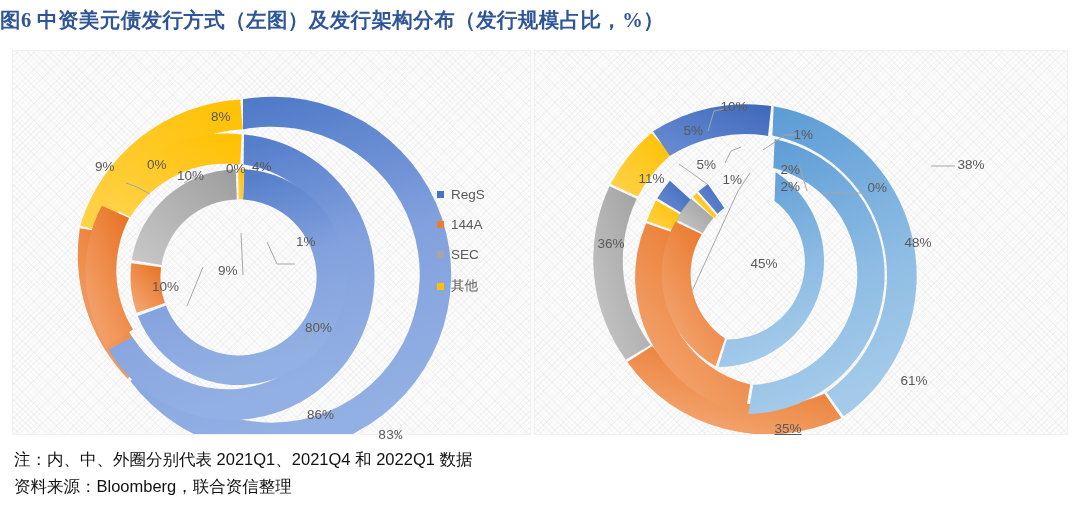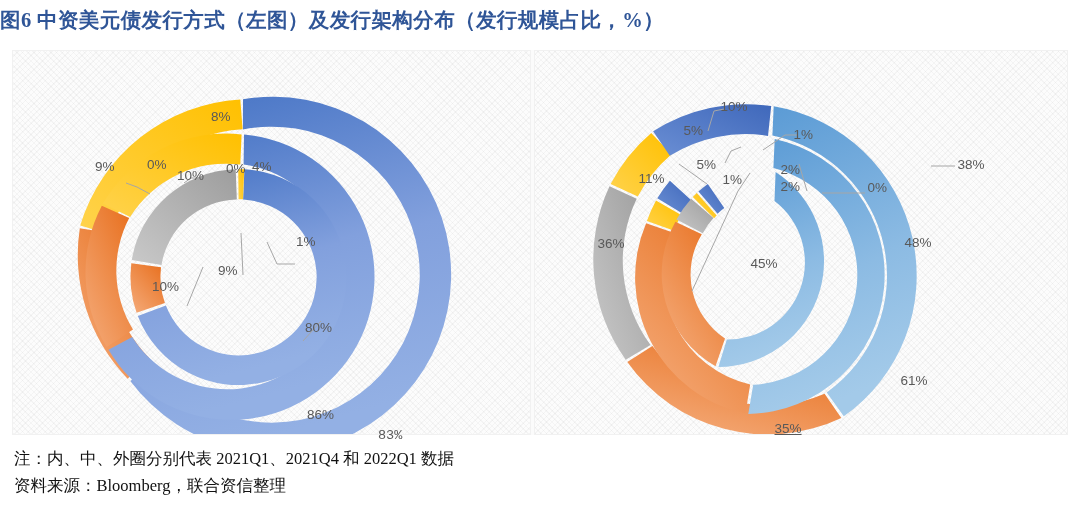--- a/index.html
+++ b/index.html
@@ -37,21 +37,21 @@
     font-size:13.5px;color:#595959;white-space:nowrap;
     font-family:"Liberation Sans","DejaVu Sans",sans-serif;
   }
   #legend-left{left:424px;top:136px;}
   .dl{
     position:absolute;font-size:13.5px;color:#595959;white-space:nowrap;
     font-family:"Liberation Sans","DejaVu Sans",sans-serif;
   }
   #footer{
     position:absolute;left:14px;top:446px;width:1050px;
-    font-family:Liberation Serif, serif;
+    font-family:Liberation Sans, sans-serif;
     font-size:16.5px;color:#111;line-height:1.62;
   }
   #footer div{white-space:nowrap;}
 </style>
 </head>
 <body>
 
 <div id="title">图6 中资美元债发行方式（左图）及发行架构分布（发行规模占比，%）</div>
 
 <div id="charts">
@@ -102,20 +102,38 @@
         <path d="M 171 132 L 178 127 L 194 127"></path>
         <path d="M 113 132 L 124 136 L 137 143"></path>
         <path d="M 174 255 L 190 216"></path>
         <path d="M 230 224 L 228 182"></path>
         <path d="M 254 191 L 264 213 L 282 213"></path>
         <path d="M 290 290 L 308 270"></path>
         <path d="M 338 387 L 360 400 L 378 400"></path>
       </g>
     </svg>
 
+    <div class="legend" id="legend-left">
+      <div class="row">
+        <span class="sw" style="background:#4472c4"></span>
+        <span class="lb">RegS</span>
+      </div>
+      <div class="row">
+        <span class="sw" style="background:#ed7d31"></span>
+        <span class="lb">144A</span>
+      </div>
+      <div class="row">
+        <span class="sw" style="background:#a5a5a5"></span>
+        <span class="lb">SEC</span>
+      </div>
+      <div class="row">
+        <span class="sw" style="background:#ffc000"></span>
+        <span class="lb">其他</span>
+      </div>
+    </div>
 
     <div class="dl" style="left:198px;top:58px;">8%</div>
     <div class="dl" style="left:134px;top:106px;">0%</div>
     <div class="dl" style="left:82px;top:108px;">9%</div>
     <div class="dl" style="left:164px;top:117px;">10%</div>
     <div class="dl" style="left:213px;top:110px;">0%</div>
     <div class="dl" style="left:239px;top:108px;">4%</div>
     <div class="dl" style="left:205px;top:212px;">9%</div>
     <div class="dl" style="left:283px;top:183px;">1%</div>
     <div class="dl" style="left:139px;top:228px;">10%</div>

